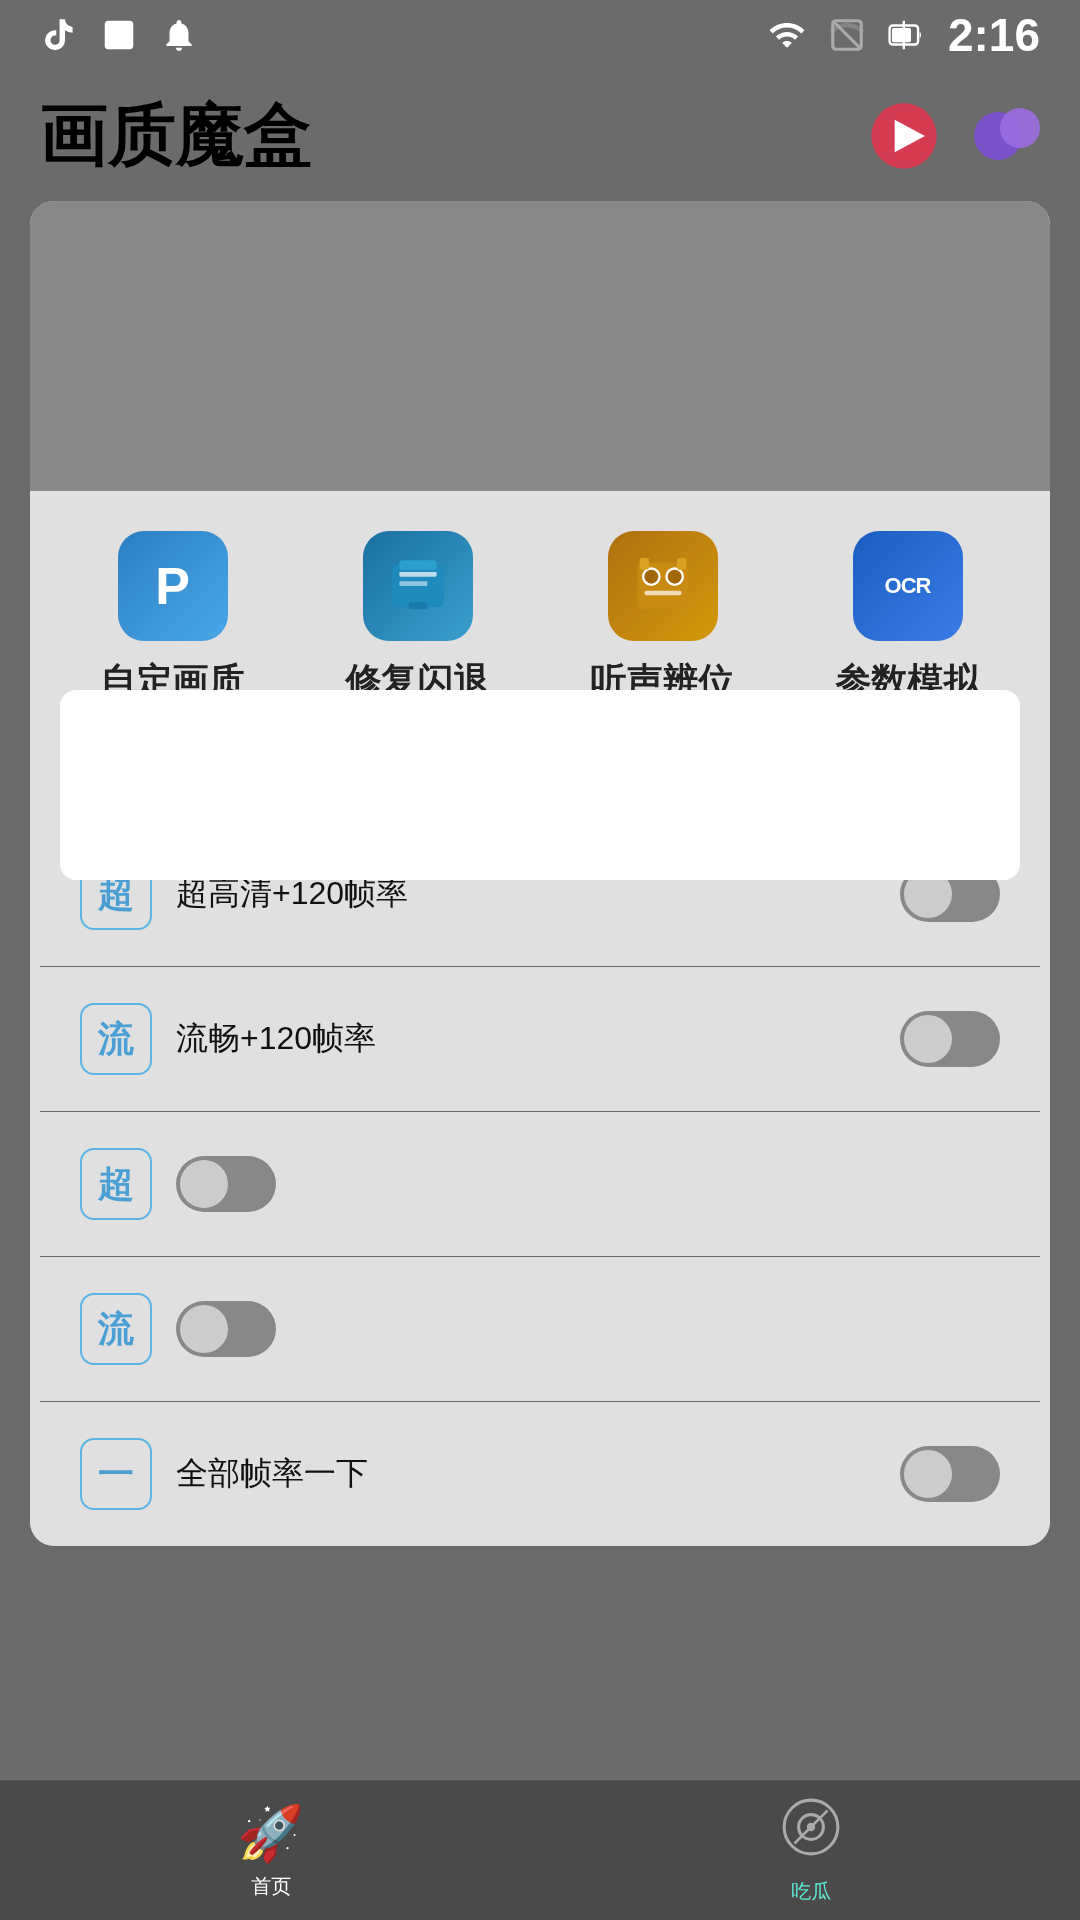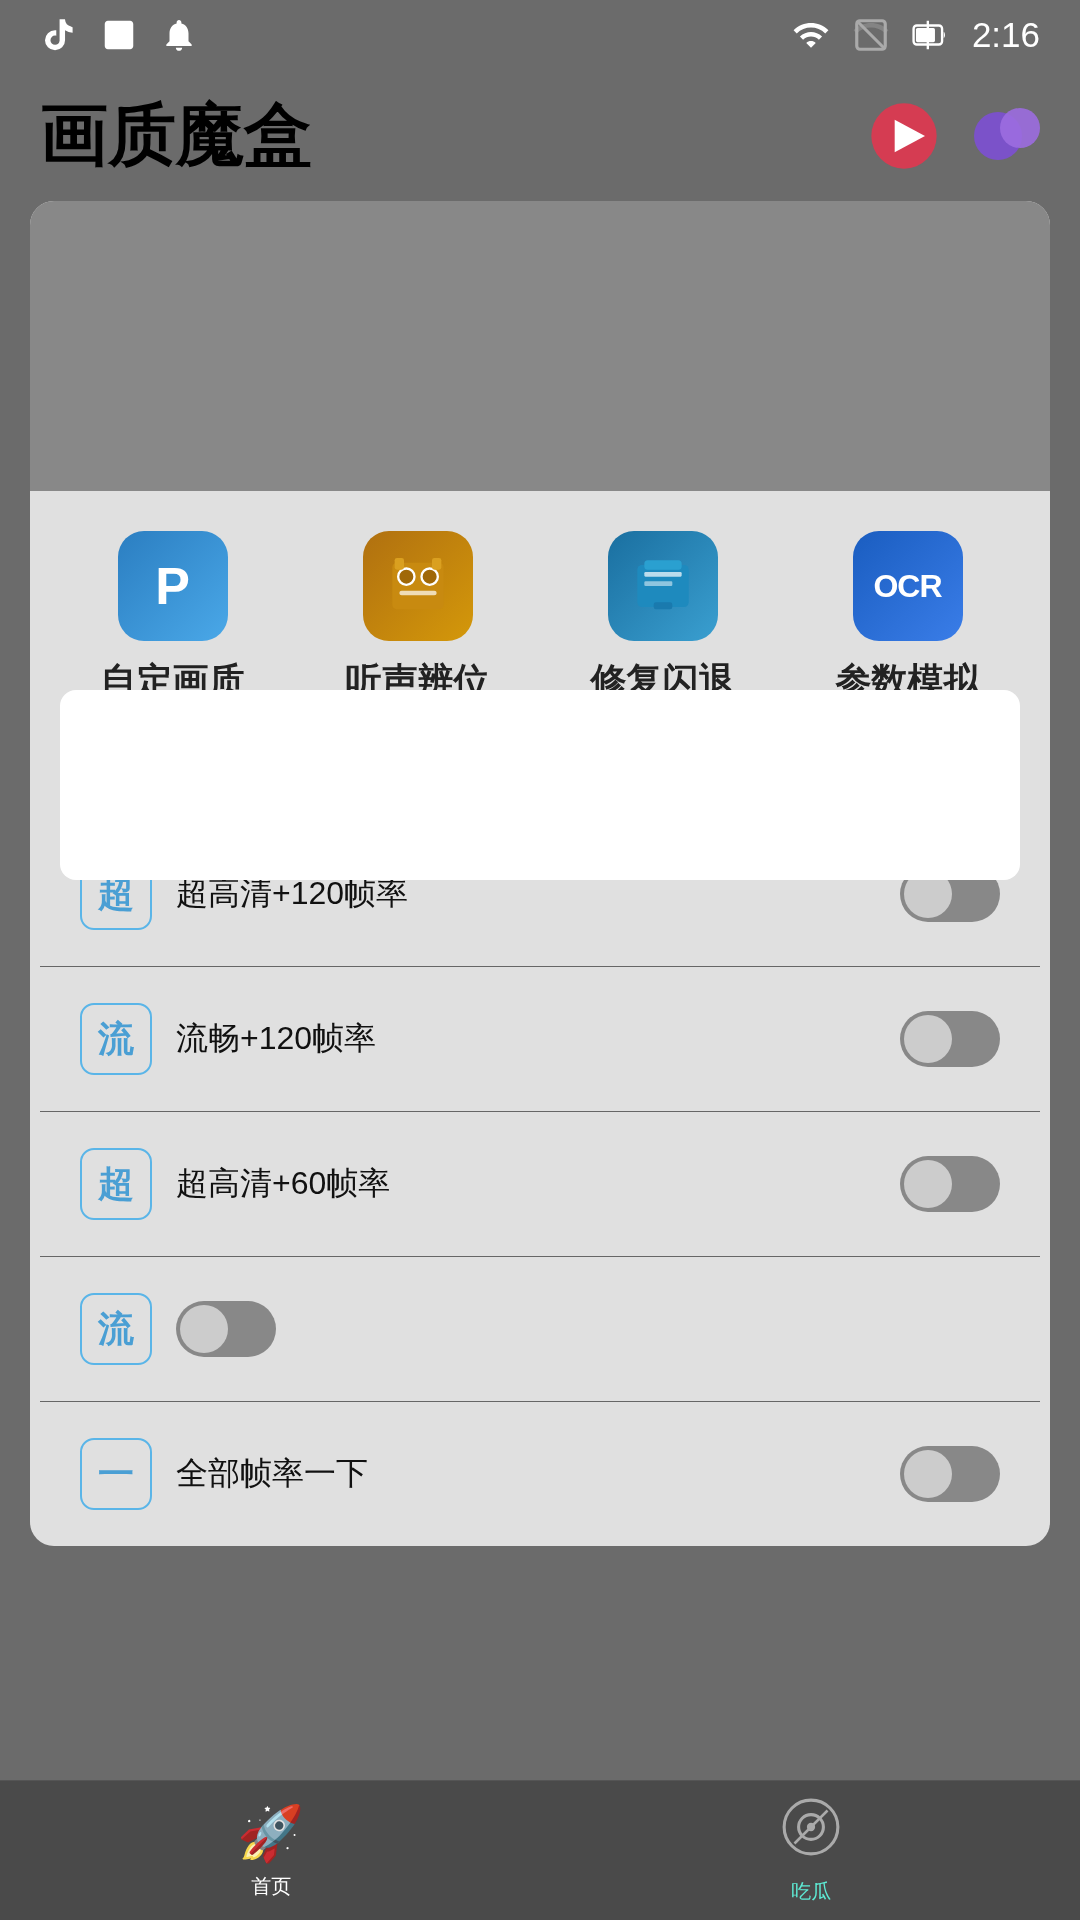--- a/index.html
+++ b/index.html
@@ -31,22 +31,22 @@
       gap: 22px;
     }
 
     .status-right {
       display: flex;
       align-items: center;
       gap: 18px;
     }
 
     .status-time {
-      font-size: 35px;
-      font-weight: 400;
+      font-size: 46px;
+      font-weight: 700;
       color: #ffffff;
     }
 
     
     .app-header {
       width: 100%;
       background-color: #6b6b6b;
       padding: 20px 32px 20px 40px;
       display: flex;
       align-items: center;
@@ -318,49 +318,49 @@
     <div class="feature-row">
 
       <div class="feature-item">
         <div class="feature-icon" style="background: linear-gradient(135deg, #2b7ec1, #4aa8e8);">
           <span style="color:white; font-size:52px; font-weight:900;">P</span>
         </div>
         <span class="feature-label">自定画质</span>
       </div>
 
       <div class="feature-item">
+        <div class="feature-icon" style="background: linear-gradient(135deg, #1a6fa0, #3a9fd0); position:relative; overflow:hidden;">
+          <svg width="70" height="70" viewBox="0 0 60 60">
+            <rect x="8" y="12" width="44" height="36" rx="4" fill="#1e8abe"></rect>
+            <rect x="14" y="8" width="32" height="8" rx="3" fill="#2aa0d0"></rect>
+            <rect x="22" y="44" width="16" height="6" rx="2" fill="#1a7aae"></rect>
+            <rect x="14" y="18" width="32" height="4" rx="1" fill="white" opacity="0.7"></rect>
+            <rect x="14" y="26" width="24" height="4" rx="1" fill="white" opacity="0.5"></rect>
+          </svg>
+        </div>
+        <span class="feature-label">修复闪退</span>
+      </div>
+
+      <div class="feature-item">
         <div class="feature-icon" style="background: linear-gradient(135deg, #b07010, #d4980a);">
           <svg width="70" height="70" viewBox="0 0 60 60">
             <rect x="8" y="10" width="44" height="40" rx="4" fill="#c88a10"></rect>
             <circle cx="20" cy="22" r="7" fill="#a06808" stroke="white" stroke-width="2"></circle>
             <circle cx="40" cy="22" r="7" fill="#a06808" stroke="white" stroke-width="2"></circle>
             <rect x="14" y="34" width="32" height="4" rx="2" fill="white" opacity="0.7"></rect>
             <rect x="10" y="6" width="8" height="10" rx="2" fill="#daa020"></rect>
             <rect x="42" y="6" width="8" height="10" rx="2" fill="#daa020"></rect>
           </svg>
         </div>
         <span class="feature-label">听声辨位</span>
       </div>
 
       <div class="feature-item">
-        <div class="feature-icon" style="background: linear-gradient(135deg, #1a6fa0, #3a9fd0); position:relative; overflow:hidden;">
-          <svg width="70" height="70" viewBox="0 0 60 60">
-            <rect x="8" y="12" width="44" height="36" rx="4" fill="#1e8abe"></rect>
-            <rect x="14" y="8" width="32" height="8" rx="3" fill="#2aa0d0"></rect>
-            <rect x="22" y="44" width="16" height="6" rx="2" fill="#1a7aae"></rect>
-            <rect x="14" y="18" width="32" height="4" rx="1" fill="white" opacity="0.7"></rect>
-            <rect x="14" y="26" width="24" height="4" rx="1" fill="white" opacity="0.5"></rect>
-          </svg>
-        </div>
-        <span class="feature-label">修复闪退</span>
-      </div>
-
-      <div class="feature-item">
         <div class="feature-icon" style="background: linear-gradient(135deg, #1a5dc0, #3a7de8);">
-          <span style="color:white; font-size:32px; font-weight:900; letter-spacing:-1px;">OCR</span>
+          <span style="color:white; font-size:22px; font-weight:900; letter-spacing:-1px;">OCR</span>
         </div>
         <span class="feature-label">参数模拟</span>
       </div>
 
     </div>
 
     <div class="section-title">画质修改</div>
 
     <div style="padding: 0 10px;">
 
@@ -377,21 +377,20 @@
           <span style="color:#4a9fd4; font-size:36px; font-weight:700;">流</span>
         </div>
         <span class="quality-text">流畅+120帧率</span>
         <div class="toggle"></div>
       </div>
 
       <div class="quality-item">
         <div class="quality-badge">
           <span style="color:#4a9fd4; font-size:36px; font-weight:700;">超</span>
         </div>
-        <span class="quality-text">超高清+60帧率</span>
         <div class="toggle"></div>
       </div>
 
       <div class="quality-item">
         <div class="quality-badge">
           <span style="color:#4a9fd4; font-size:36px; font-weight:700;">流</span>
         </div>
         <div class="toggle"></div>
       </div>
 

